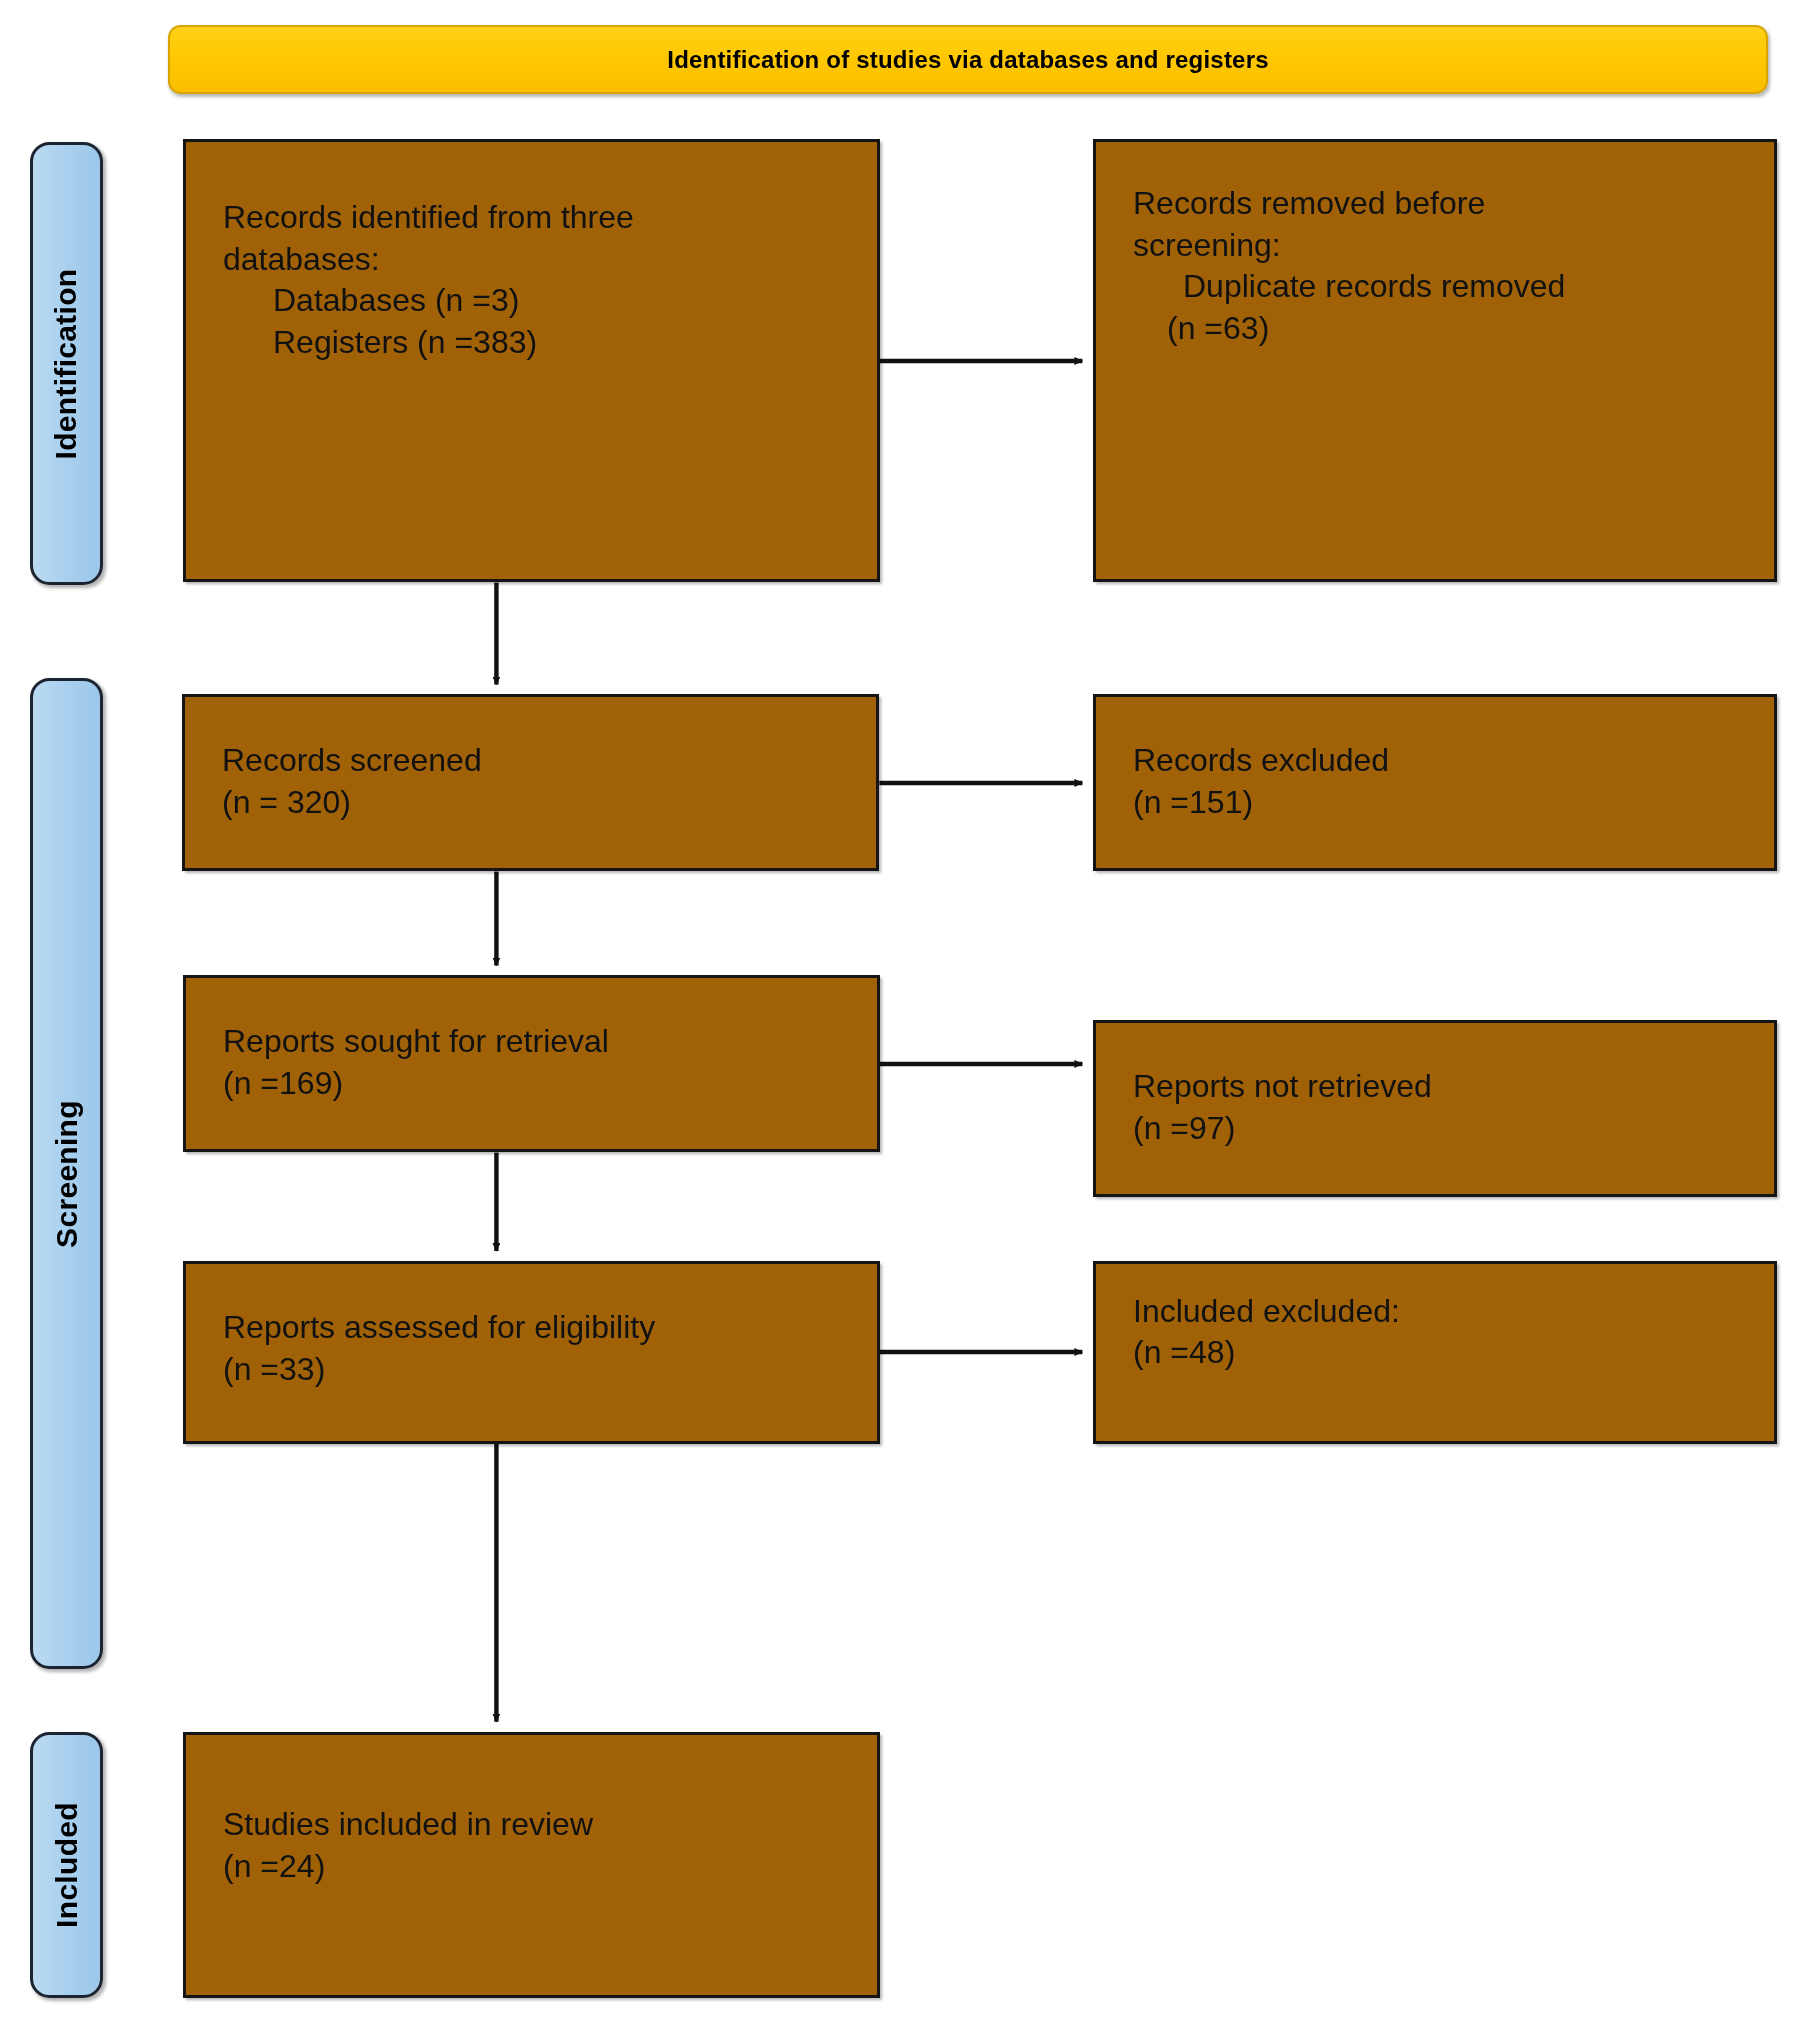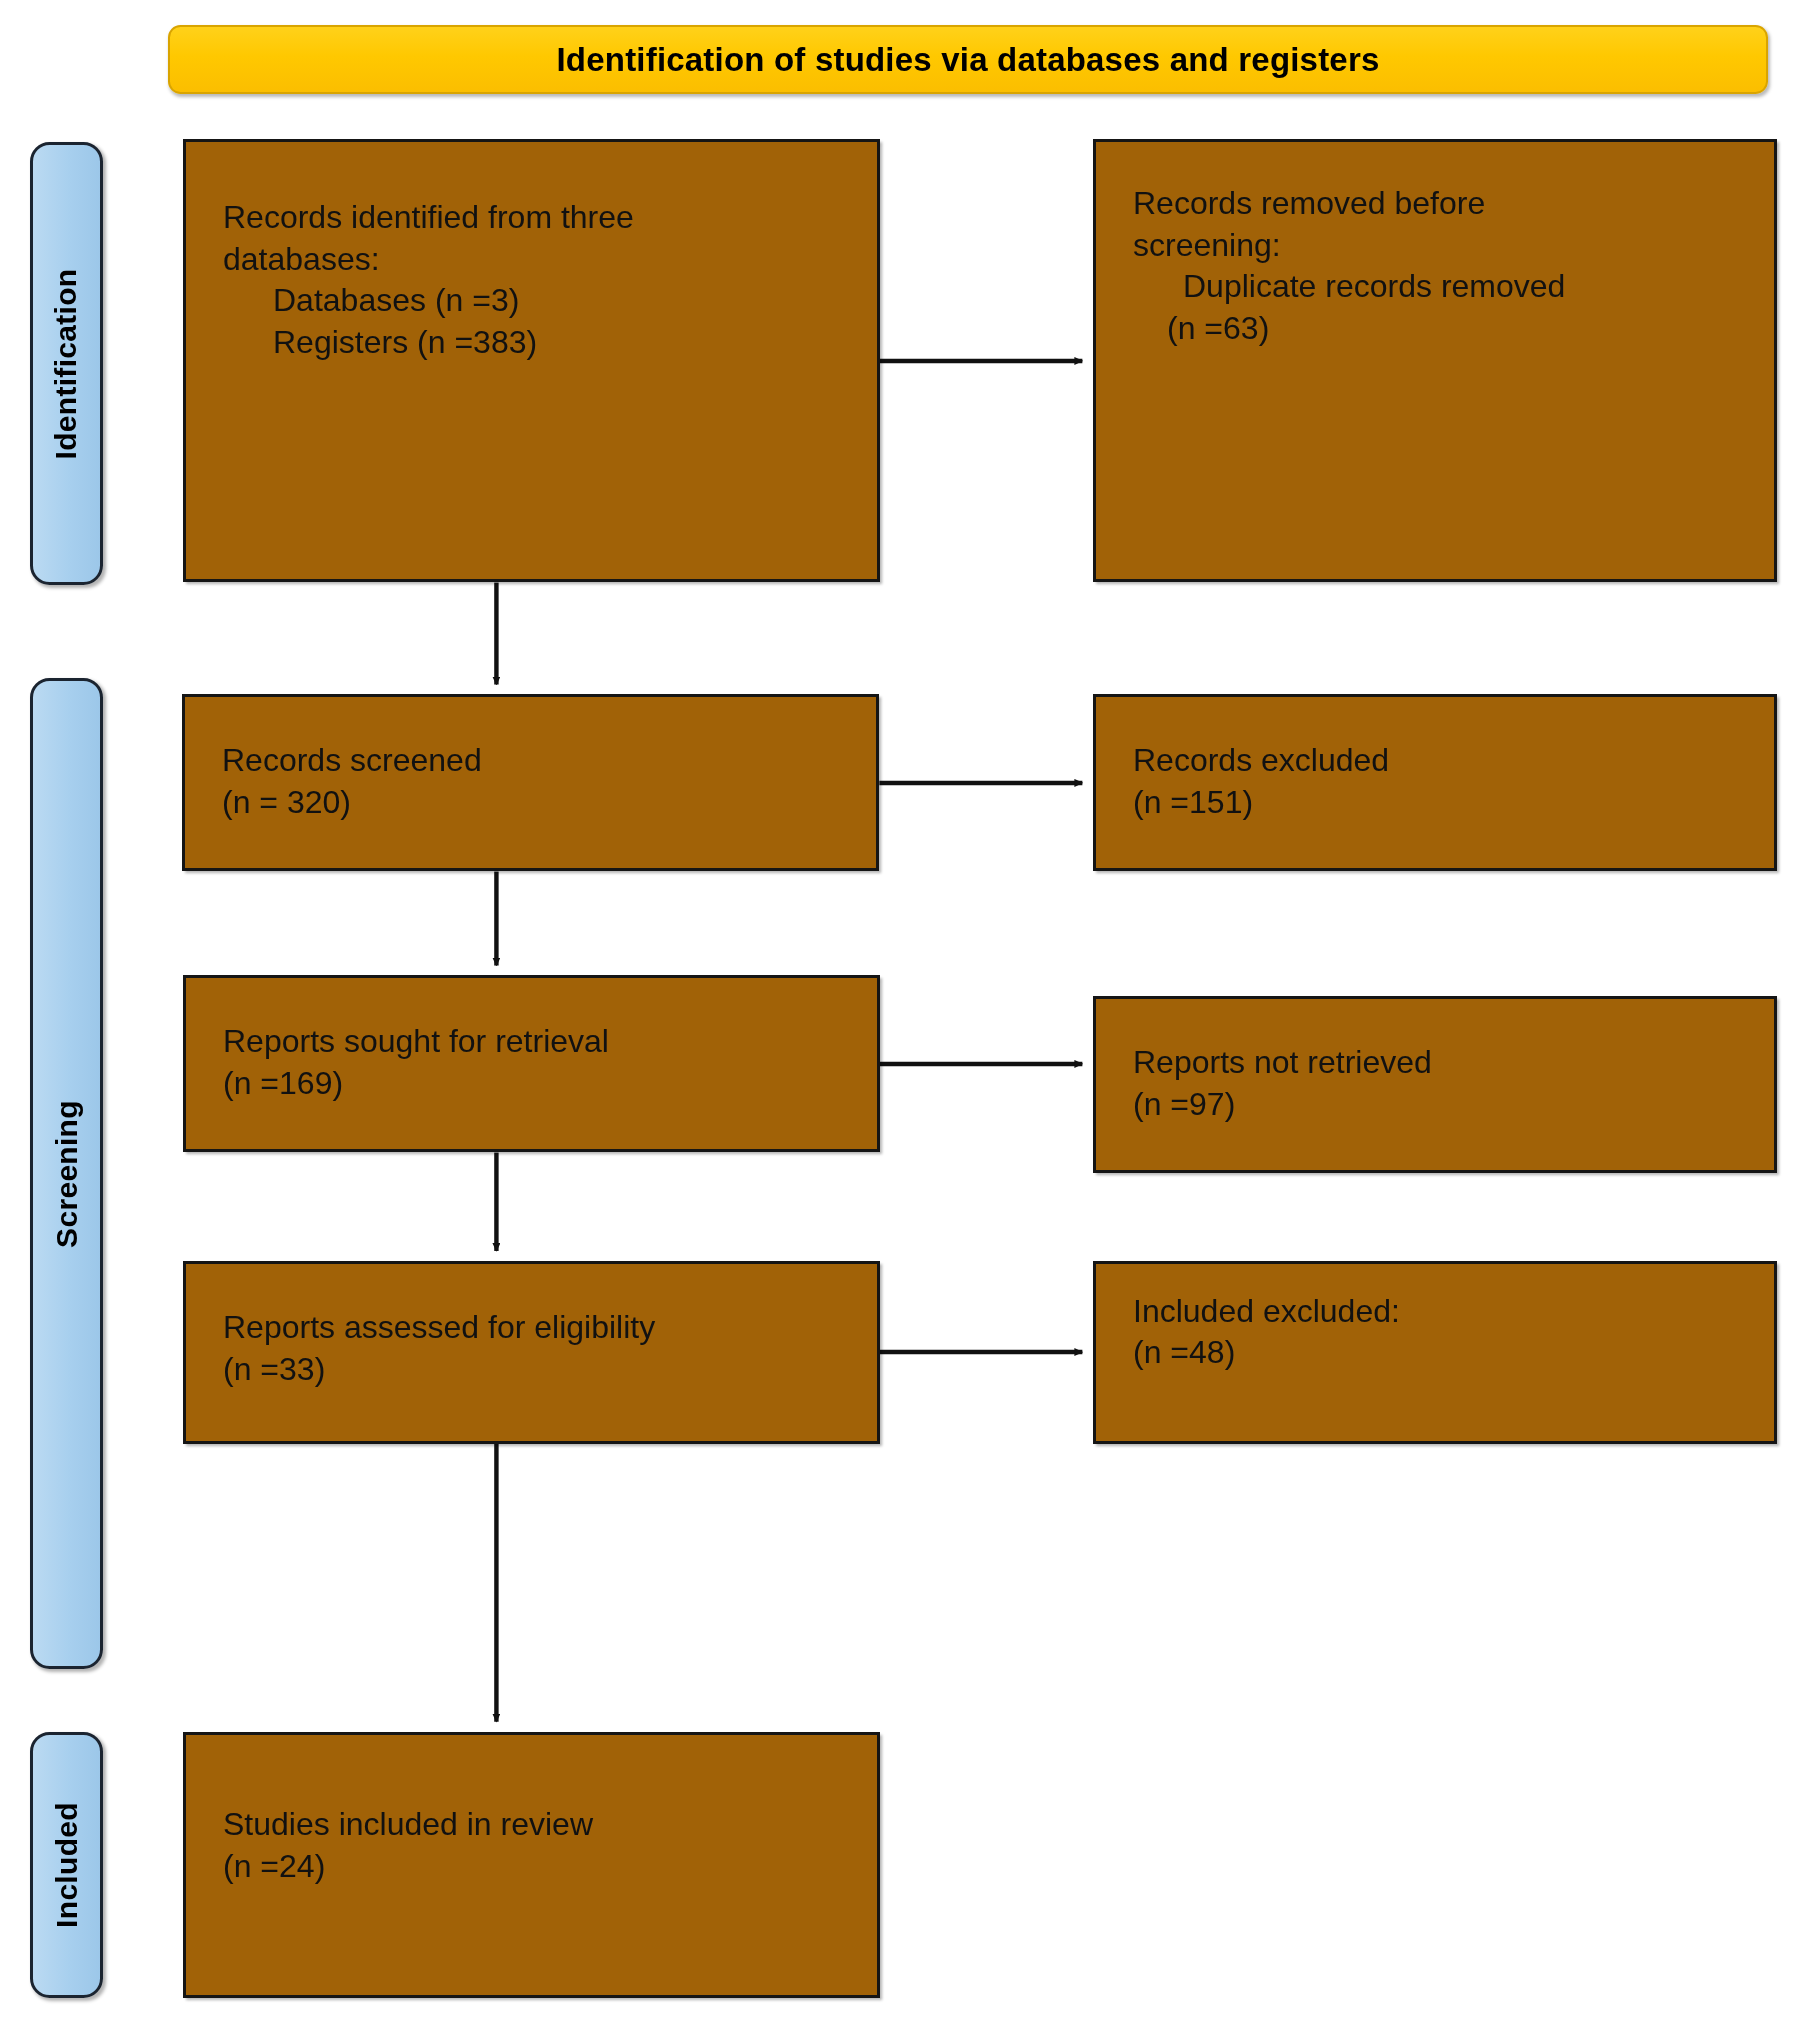--- a/index.html
+++ b/index.html
@@ -26,21 +26,21 @@
     background: linear-gradient(180deg, #FFD11A 0%, #FFC800 45%, #FBBE00 100%);
     border: 2.7px solid #D9A400;
     border-radius: 12.4px;
     box-sizing: border-box;
     display: flex;
     align-items: center;
     justify-content: center;
     box-shadow: 1.8px 2.7px 3.5px rgba(0,0,0,0.28);
   }
   .banner-text {
-    font-size: 33px;
+    font-size: 24px;
     font-weight: bold;
     color: #000000;
     letter-spacing: 0.2px;
     text-align: center;
     white-space: nowrap;
   }
 
   
   .stage {
     position: absolute;
@@ -91,21 +91,21 @@
   
   #box-identified      { left: 183px; top: 139px;  width: 697px; height: 443px; }
   #box-screened        { left: 182px; top: 694px;  width: 697px; height: 177px; }
   #box-sought          { left: 183px; top: 975px; width: 697px; height: 177px; }
   #box-assessed        { left: 183px; top: 1261px; width: 697px; height: 183px; }
   #box-included-review { left: 183px; top: 1732px; width: 697px; height: 266px; }
 
   
   #box-removed         { left: 1093px; top: 139px;  width: 684px; height: 443px; }
   #box-excluded        { left: 1093px; top: 694px;  width: 684px; height: 177px; }
-  #box-not-retrieved   { left: 1093px; top: 996px; width: 684px; height: 177px; }
+  #box-not-retrieved   { left: 1093px; top: 1020px; width: 684px; height: 177px; }
   #box-reports-excl    { left: 1093px; top: 1261px; width: 684px; height: 183px; }
 
   
   #box-identified      .fbox-inner { top: 55px; }
   #box-removed         .fbox-inner { top: 41px; }
   #box-screened        .fbox-inner { top: 43px; }
   #box-excluded        .fbox-inner { top: 43px; }
   #box-sought          .fbox-inner { top: 43px; }
   #box-not-retrieved   .fbox-inner { top: 43px; }
   #box-assessed        .fbox-inner { top: 43px; }

